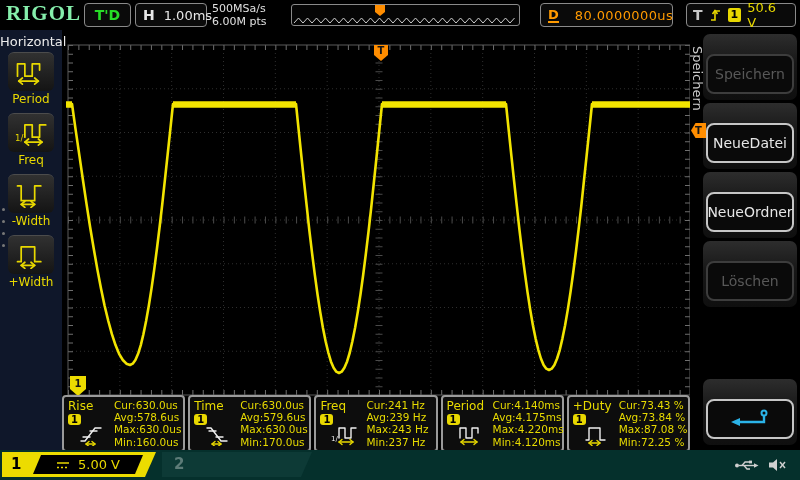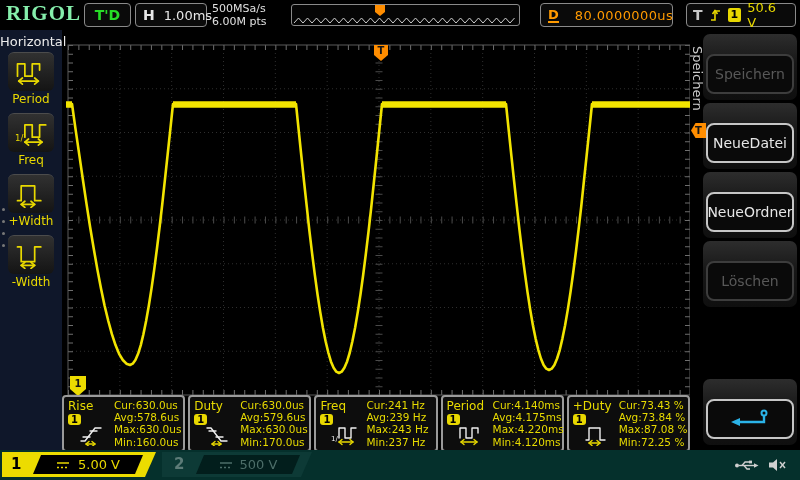--- a/index.html
+++ b/index.html
@@ -154,41 +154,41 @@
                 <polyline points="19,15.5 22,18 19,20.5" stroke="#e8d800" fill="none"></polyline>
               </g>
             </svg>
           </div>
           <div class="lm-label">Freq</div>
         </div>
         <div class="lm-item">
           <div class="lm-btn">
             <svg viewBox="0 0 26 22">
               <g stroke-width="1.4" stroke-linecap="round" stroke-linejoin="round">
+                <polyline points="2,4 5,4 5,16 16,16 16,4 21,4" stroke="#e8d800" fill="none"></polyline>
+                <line x1="5" y1="19" x2="16" y2="19" stroke="#e8d800"></line>
+                <polyline points="8,16.5 5,19 8,21.5" stroke="#e8d800" fill="none"></polyline>
+                <polyline points="13,16.5 16,19 13,21.5" stroke="#e8d800" fill="none"></polyline>
+              </g>
+            </svg>
+          </div>
+          <div class="lm-label">-Width</div>
+        </div>
+        <div class="lm-item">
+          <div class="lm-btn">
+            <svg viewBox="0 0 26 22">
+              <g stroke-width="1.4" stroke-linecap="round" stroke-linejoin="round">
                 <polyline points="2,16 5,16 5,4 16,4 16,16 21,16" stroke="#e8d800" fill="none"></polyline>
                 <line x1="5" y1="19" x2="16" y2="19" stroke="#e8d800"></line>
                 <polyline points="8,16.5 5,19 8,21.5" stroke="#e8d800" fill="none"></polyline>
                 <polyline points="13,16.5 16,19 13,21.5" stroke="#e8d800" fill="none"></polyline>
               </g>
             </svg>
           </div>
           <div class="lm-label">+Width</div>
-        </div>
-        <div class="lm-item">
-          <div class="lm-btn">
-            <svg viewBox="0 0 26 22">
-              <g stroke-width="1.4" stroke-linecap="round" stroke-linejoin="round">
-                <polyline points="2,4 5,4 5,16 16,16 16,4 21,4" stroke="#e8d800" fill="none"></polyline>
-                <line x1="5" y1="19" x2="16" y2="19" stroke="#e8d800"></line>
-                <polyline points="8,16.5 5,19 8,21.5" stroke="#e8d800" fill="none"></polyline>
-                <polyline points="13,16.5 16,19 13,21.5" stroke="#e8d800" fill="none"></polyline>
-              </g>
-            </svg>
-          </div>
-          <div class="lm-label">-Width</div>
         </div>
       </div>
     <div id="scroll-dots">
       <div></div>
         <div></div>
         <div></div>
         <div></div>
     </div>
   </div>
 
@@ -257,21 +257,21 @@
             </g>
           </svg></div>
         <div class="pvals">
           <div class="mrow">Cur:630.0us</div>
           <div class="mrow">Avg:578.6us</div>
           <div class="mrow">Max:630.0us</div>
           <div class="mrow">Min:160.0us</div>
         </div>
       </div>
       <div class="panel">
-        <div class="pname">Duty</div>
+        <div class="pname">Time</div>
         <div class="pbadge">1</div>
         <div class="picon"><svg viewBox="0 0 26 22">
             <g stroke-width="1.4" stroke-linecap="round" stroke-linejoin="round">
               <polyline points="2,4 6,4 16,17 22,17" stroke="#f0f0f0" fill="none"></polyline>
               <line x1="4" y1="7" x2="11" y2="7" stroke="#f0f0f0"></line>
               <line x1="11" y1="13" x2="18" y2="13" stroke="#f0f0f0"></line>
               <line x1="7" y1="20" x2="16" y2="20" stroke="#e8d800"></line>
               <polyline points="10,17.5 7,20 10,22.5" stroke="#e8d800" fill="none"></polyline>
               <polyline points="13,17.5 16,20 13,22.5" stroke="#e8d800" fill="none"></polyline>
             </g>
@@ -374,27 +374,20 @@
       <div id="ch1-inner">
         <svg width="14" height="10" viewBox="0 0 14 10">
           <line x1="1" y1="3" x2="13" y2="3" stroke="#e8d800" stroke-width="1.5"></line>
           <line x1="1" y1="7.5" x2="13" y2="7.5" stroke="#e8d800" stroke-width="1.5" stroke-dasharray="2 2"></line>
         </svg>
         <span>5.00 V</span>
       </div>
     </div>
     <div class="ch" id="ch2">
       <span id="ch2-num">2</span>
-      <div id="ch2-inner">
-        <svg width="14" height="10" viewBox="0 0 14 10">
-          <line x1="1" y1="3" x2="13" y2="3" stroke="#4d6e69" stroke-width="1.5"></line>
-          <line x1="1" y1="7.5" x2="13" y2="7.5" stroke="#4d6e69" stroke-width="1.5" stroke-dasharray="2 2"></line>
-        </svg>
-        <span>500 V</span>
-      </div>
     </div>
     <div id="status-icons">
       <svg width="25" height="13" viewBox="0 0 25 13">
         <circle cx="3" cy="6.5" r="2" fill="#cfcfcf"></circle>
         <line x1="5" y1="6.5" x2="20" y2="6.5" stroke="#cfcfcf" stroke-width="1.4"></line>
         <polyline points="8,6.5 11,3 15,3" stroke="#cfcfcf" stroke-width="1.3" fill="none"></polyline>
         <rect x="15" y="1.6" width="3" height="2.8" fill="#cfcfcf"></rect>
         <polyline points="10,6.5 13,10 16,10" stroke="#cfcfcf" stroke-width="1.3" fill="none"></polyline>
         <polygon points="20,4.3 24.5,6.5 20,8.7" fill="#cfcfcf"></polygon>
       </svg>

